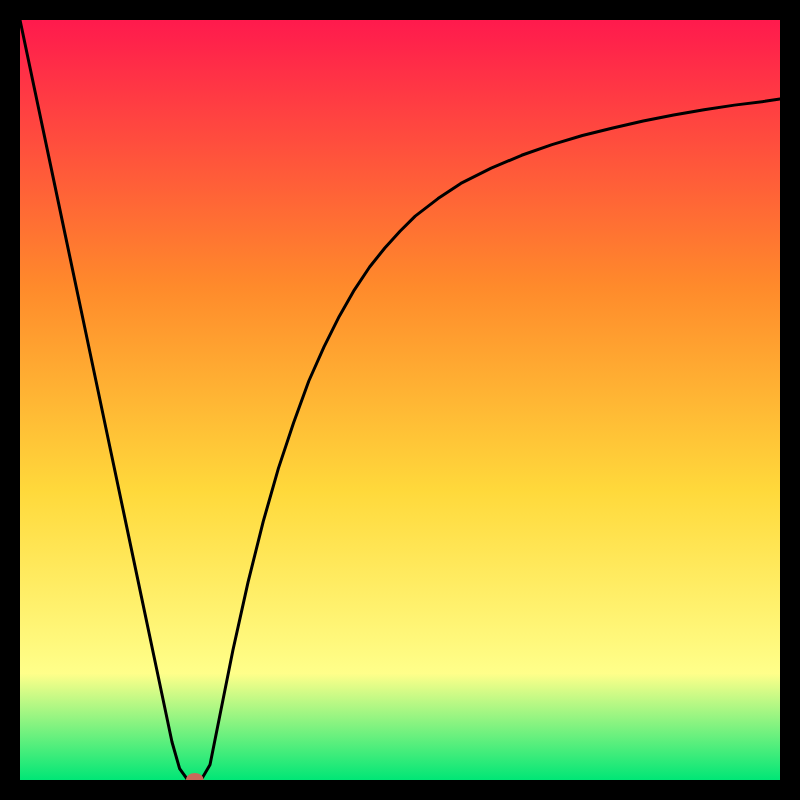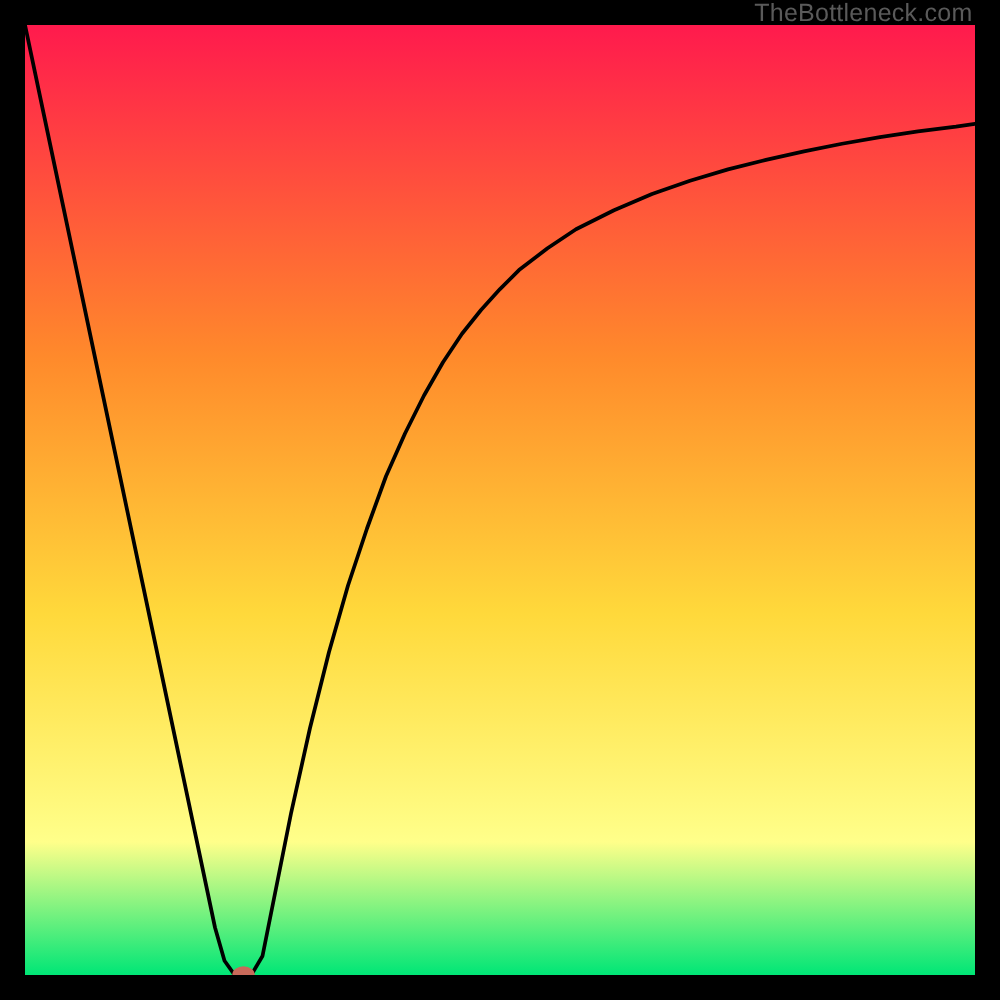--- a/index.html
+++ b/index.html
@@ -33,21 +33,20 @@
     color: #5a5a5a;
     font-size: 20px;
     font-weight: 500;
     letter-spacing: 0.2px;
   }
 </style>
 </head>
 <body>
 
 <div class="frame">
-  <div class="watermark">TheBottleneck.com</div>
   <svg class="plot" viewBox="0 0 760 760" preserveAspectRatio="none">
     <defs>
       <linearGradient id="bg-grad" x1="0" y1="0" x2="0" y2="1">
         <stop id="g0" offset="0%" stop-color="#ff1a4d"></stop>
         <stop id="g1" offset="35%" stop-color="#ff8a2b"></stop>
         <stop id="g2" offset="62%" stop-color="#ffd93b"></stop>
         <stop id="g3" offset="86%" stop-color="#ffff8a"></stop>
         <stop id="g4" offset="100%" stop-color="#00e676"></stop>
       </linearGradient>
     </defs>

